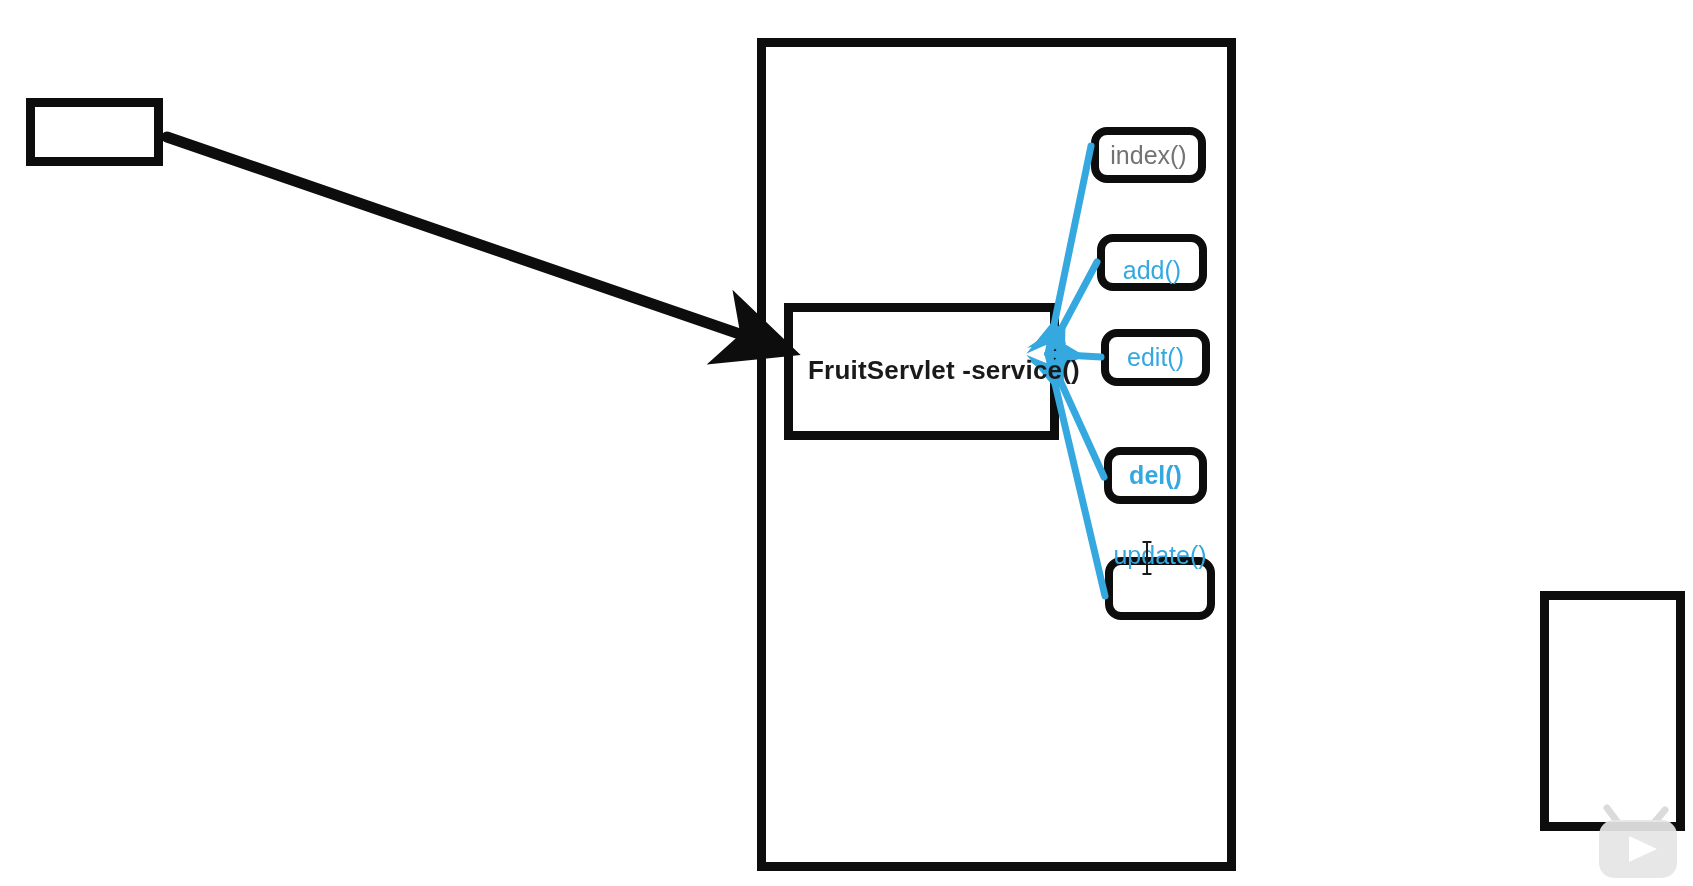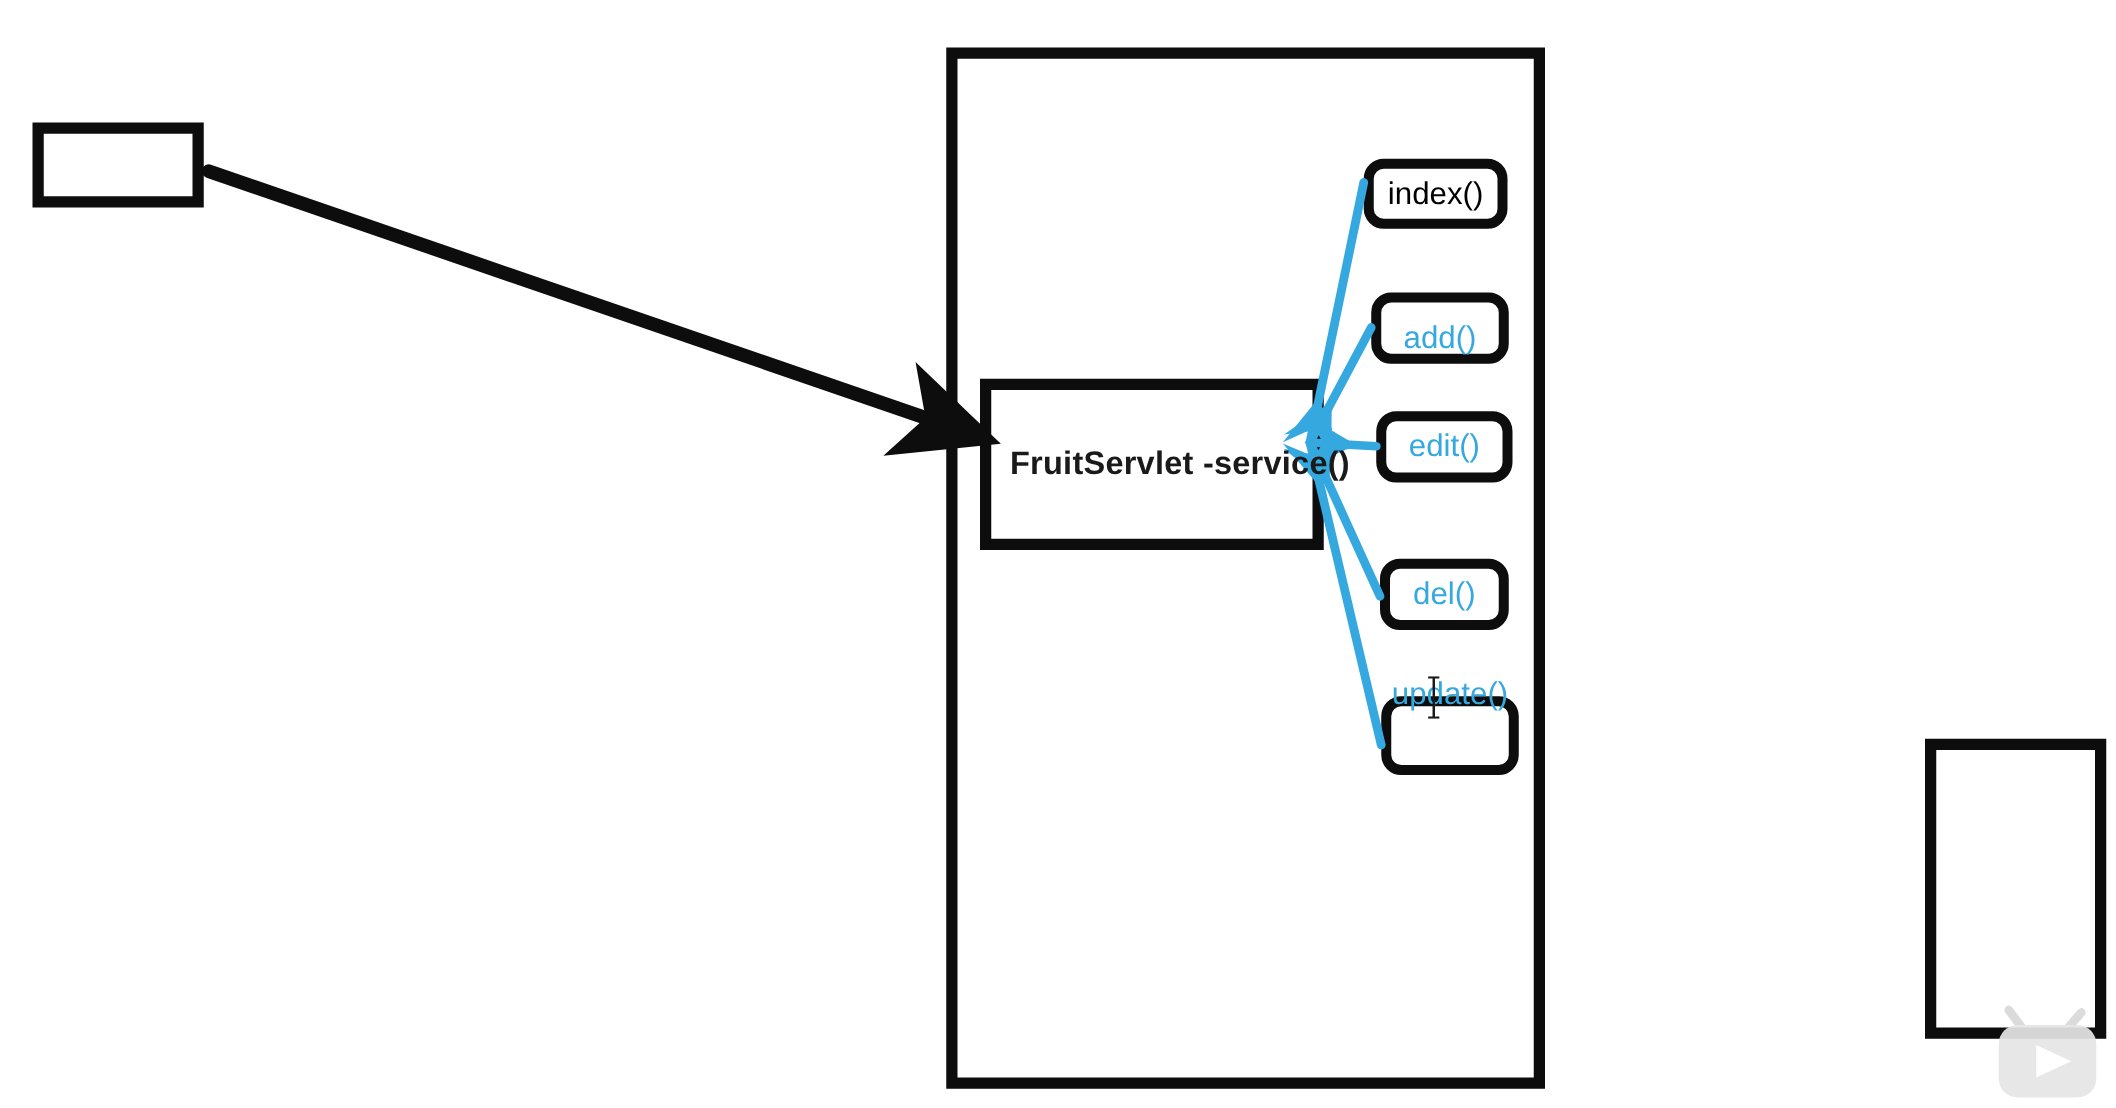--- a/index.html
+++ b/index.html
@@ -103,30 +103,30 @@
         <line x1="1105" y1="596" x2="1048" y2="354" stroke="#35a8e0" stroke-width="7" stroke-linecap="round" marker-end="url(#arrowBlue)"></line>
       </g>
 
     <line id="sh-pointer-arrow" stroke="#0d0d0d" stroke-width="11" stroke-linecap="round" marker-end="url(#arrowBlack)" x1="167" y1="137" x2="757" y2="340"></line>
   </svg>
 
   <div class="servlet-text" id="servlet-text" style="left: 808px; top: 354.5px; color: rgb(26, 26, 26); font-weight: bold;">FruitServlet  -service()</div>
 
   <div id="method-text-layer">
       <div class="node-label" style="left: 1091px; top: 127px; width: 115px; height: 56px;">
-        <span class="method-text" style="color: #000000;">index()</span>
+        <span class="method-text" style="color: #737373;">index()</span>
       </div>
       <div class="node-label" style="left: 1097px; top: 234px; width: 110px; height: 73px;">
         <span class="method-text" style="color: rgb(53, 168, 224);">add()</span>
       </div>
       <div class="node-label" style="left: 1101px; top: 329px; width: 109px; height: 57px;">
         <span class="method-text" style="color: rgb(53, 168, 224);">edit()</span>
       </div>
       <div class="node-label" style="left: 1104px; top: 447px; width: 103px; height: 57px;">
-        <span class="method-text" style="color: rgb(53, 168, 224);">del()</span>
+        <span class="method-text" style="color: rgb(53, 168, 224); font-weight: bold;">del()</span>
       </div>
       <div class="node-label" style="left: 1105px; top: 524px; width: 110px; height: 63px;">
         <span class="method-text" style="color: rgb(53, 168, 224);">update()</span>
       </div>
     </div>
 
   <svg class="caret" id="text-caret" width="16" height="38" viewBox="0 0 16 38" style="left: 1139px; top: 541px; height: 34px;">
     <path d="M3,1 L13,1 M8,1 L8,37 M3,37 L13,37" stroke="#1a1a1a" stroke-width="2.2" fill="none" stroke-linecap="butt"></path>
   </svg>
 

